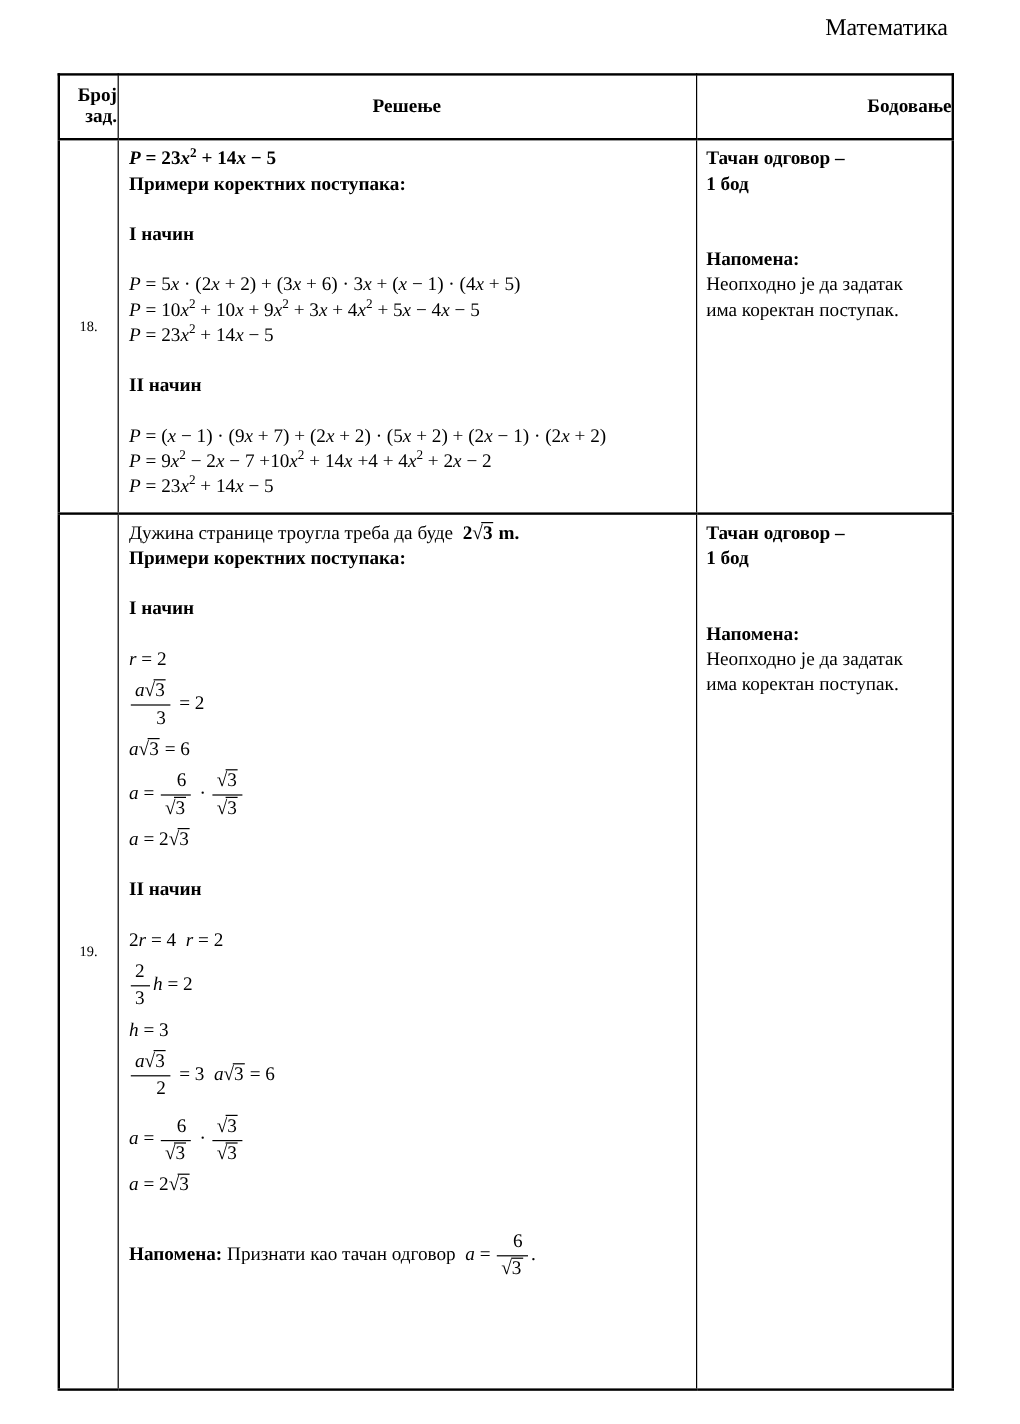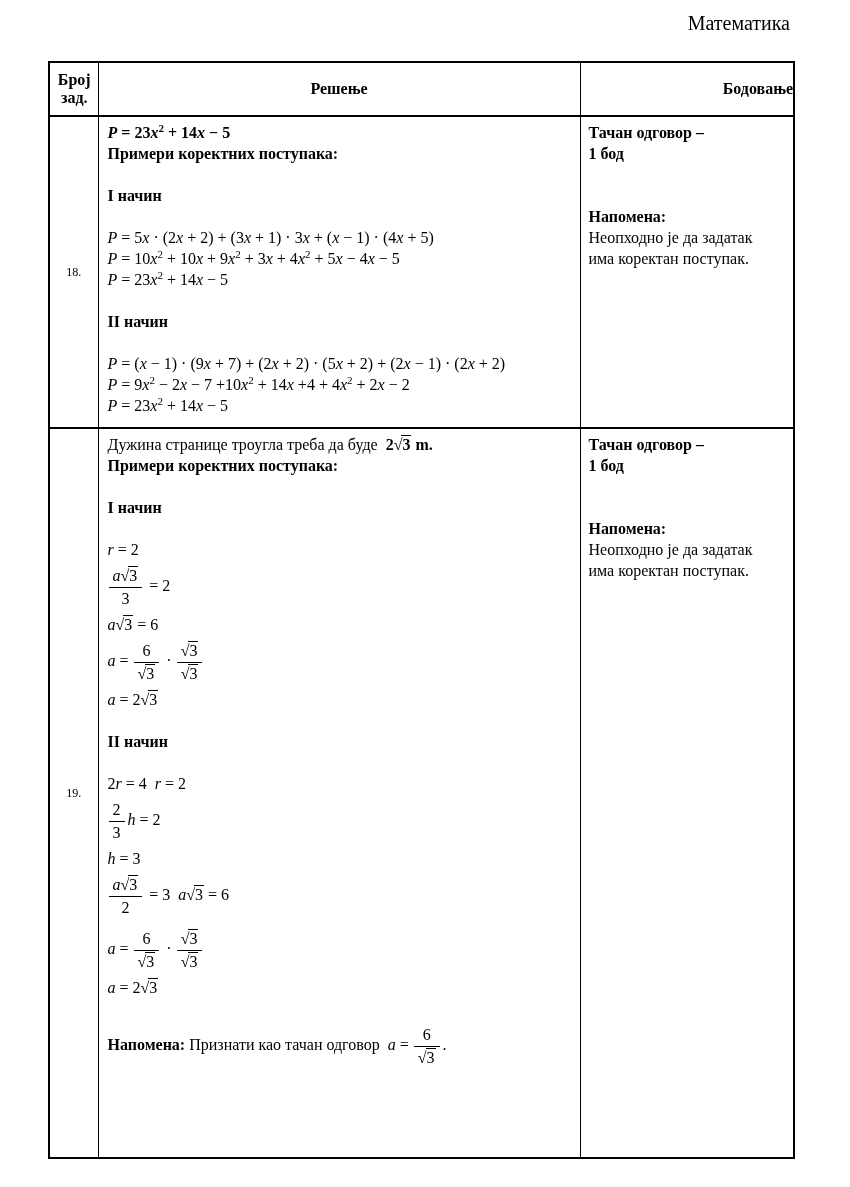--- a/index.html
+++ b/index.html
@@ -17,36 +17,36 @@
     border:2px solid #000;
   }
   col.c1 { width:49px; }
   col.c2 { width:482px; }
   col.c3 { width:214px; }
   th, td { border:1px solid #000; }
   thead th {
     border-bottom:2px solid #000; height:54px; vertical-align:middle;
     font-weight:bold; font-size:16px;
   }
-  thead th.h1 { text-align:center; padding-left:1px; }
+  thead th.h1 { text-align:right; padding-left:1px; }
   thead th.h2 { text-align:center; }
   thead th.h3 { text-align:right; padding-left:8px;margin-top:28px; }
   tbody td { border-bottom:2px solid #000; vertical-align:top; }
   tbody tr:nth-child(1) { height:312px; }
   tbody tr:nth-child(2) { height:730px; }
   td.num-cell { text-align:center; vertical-align:middle; font-size:12px; }
   td.sol-cell { padding:5px 8px 0 9px; }
   td.score-cell { padding:5px 2px 0 8px; }
   .line { min-height:21px; line-height:21px; }
   .line.b { font-weight:bold; }
   .it { font-style:italic; }
   .bd { font-weight:bold; }
   sup { font-size:11px; line-height:0; vertical-align:super; }
   .frac {
-    display:inline-block; vertical-align:middle; text-align:center;
+    display:inline-block; vertical-align:middle; text-align:right;
     margin:6px 3px 5px 1px;
   }
   .frac .num { display:block; border-bottom:1px solid #000; padding:0 4px 1px; line-height:20px; }
   .frac .den { display:block; padding:1px 4px 0; line-height:20px; }
   .sqrt { white-space:nowrap; }
   .sqrt .radical { letter-spacing:-1px; }
   .sqrt .radicand { border-top:1px solid #000; padding:0 1px; }
 </style>
 </head>
 <body>
@@ -68,21 +68,21 @@
   </thead>
   <tbody>
       <tr>
         <td class="num-cell">18.</td>
         <td class="sol-cell">
           <div class="line b"><span class="it">P</span><span> = 23</span><span class="it">x</span><sup>2</sup><span> + 14</span><span class="it">x</span><span> − 5</span></div>
           <div class="line b"><span>Примери коректних поступака:</span></div>
           <div class="line"></div>
           <div class="line b"><span>I начин</span></div>
           <div class="line"></div>
-          <div class="line"><span class="it">P</span><span> = 5</span><span class="it">x</span><span> · (2</span><span class="it">x</span><span> + 2) + (3</span><span class="it">x</span><span> + 1) · 3</span><span class="it">x</span><span> + (</span><span class="it">x</span><span> − 1) · (4</span><span class="it">x</span><span> + 5)</span></div>
+          <div class="line"><span class="it">P</span><span> = 5</span><span class="it">x</span><span> · (2</span><span class="it">x</span><span> + 2) + (3</span><span class="it">x</span><span> + 6) · 3</span><span class="it">x</span><span> + (</span><span class="it">x</span><span> − 1) · (4</span><span class="it">x</span><span> + 5)</span></div>
           <div class="line"><span class="it">P</span><span> = 10</span><span class="it">x</span><sup>2</sup><span> + 10</span><span class="it">x</span><span> + 9</span><span class="it">x</span><sup>2</sup><span> + 3</span><span class="it">x</span><span> + 4</span><span class="it">x</span><sup>2</sup><span> + 5</span><span class="it">x</span><span> − 4</span><span class="it">x</span><span> − 5</span></div>
           <div class="line"><span class="it">P</span><span> = 23</span><span class="it">x</span><sup>2</sup><span> + 14</span><span class="it">x</span><span> − 5</span></div>
           <div class="line"></div>
           <div class="line b"><span>II начин</span></div>
           <div class="line"></div>
           <div class="line"><span class="it">P</span><span> = (</span><span class="it">x</span><span> − 1) · (9</span><span class="it">x</span><span> + 7) + (2</span><span class="it">x</span><span> + 2) · (5</span><span class="it">x</span><span> + 2) + (2</span><span class="it">x</span><span> − 1) · (2</span><span class="it">x</span><span> + 2)</span></div>
           <div class="line"><span class="it">P</span><span> = 9</span><span class="it">x</span><sup>2</sup><span> − 2</span><span class="it">x</span><span> − 7 +10</span><span class="it">x</span><sup>2</sup><span> + 14</span><span class="it">x</span><span> +4 + 4</span><span class="it">x</span><sup>2</sup><span> + 2</span><span class="it">x</span><span> − 2</span></div>
           <div class="line"><span class="it">P</span><span> = 23</span><span class="it">x</span><sup>2</sup><span> + 14</span><span class="it">x</span><span> − 5</span></div>
         </td>
         <td class="score-cell">

